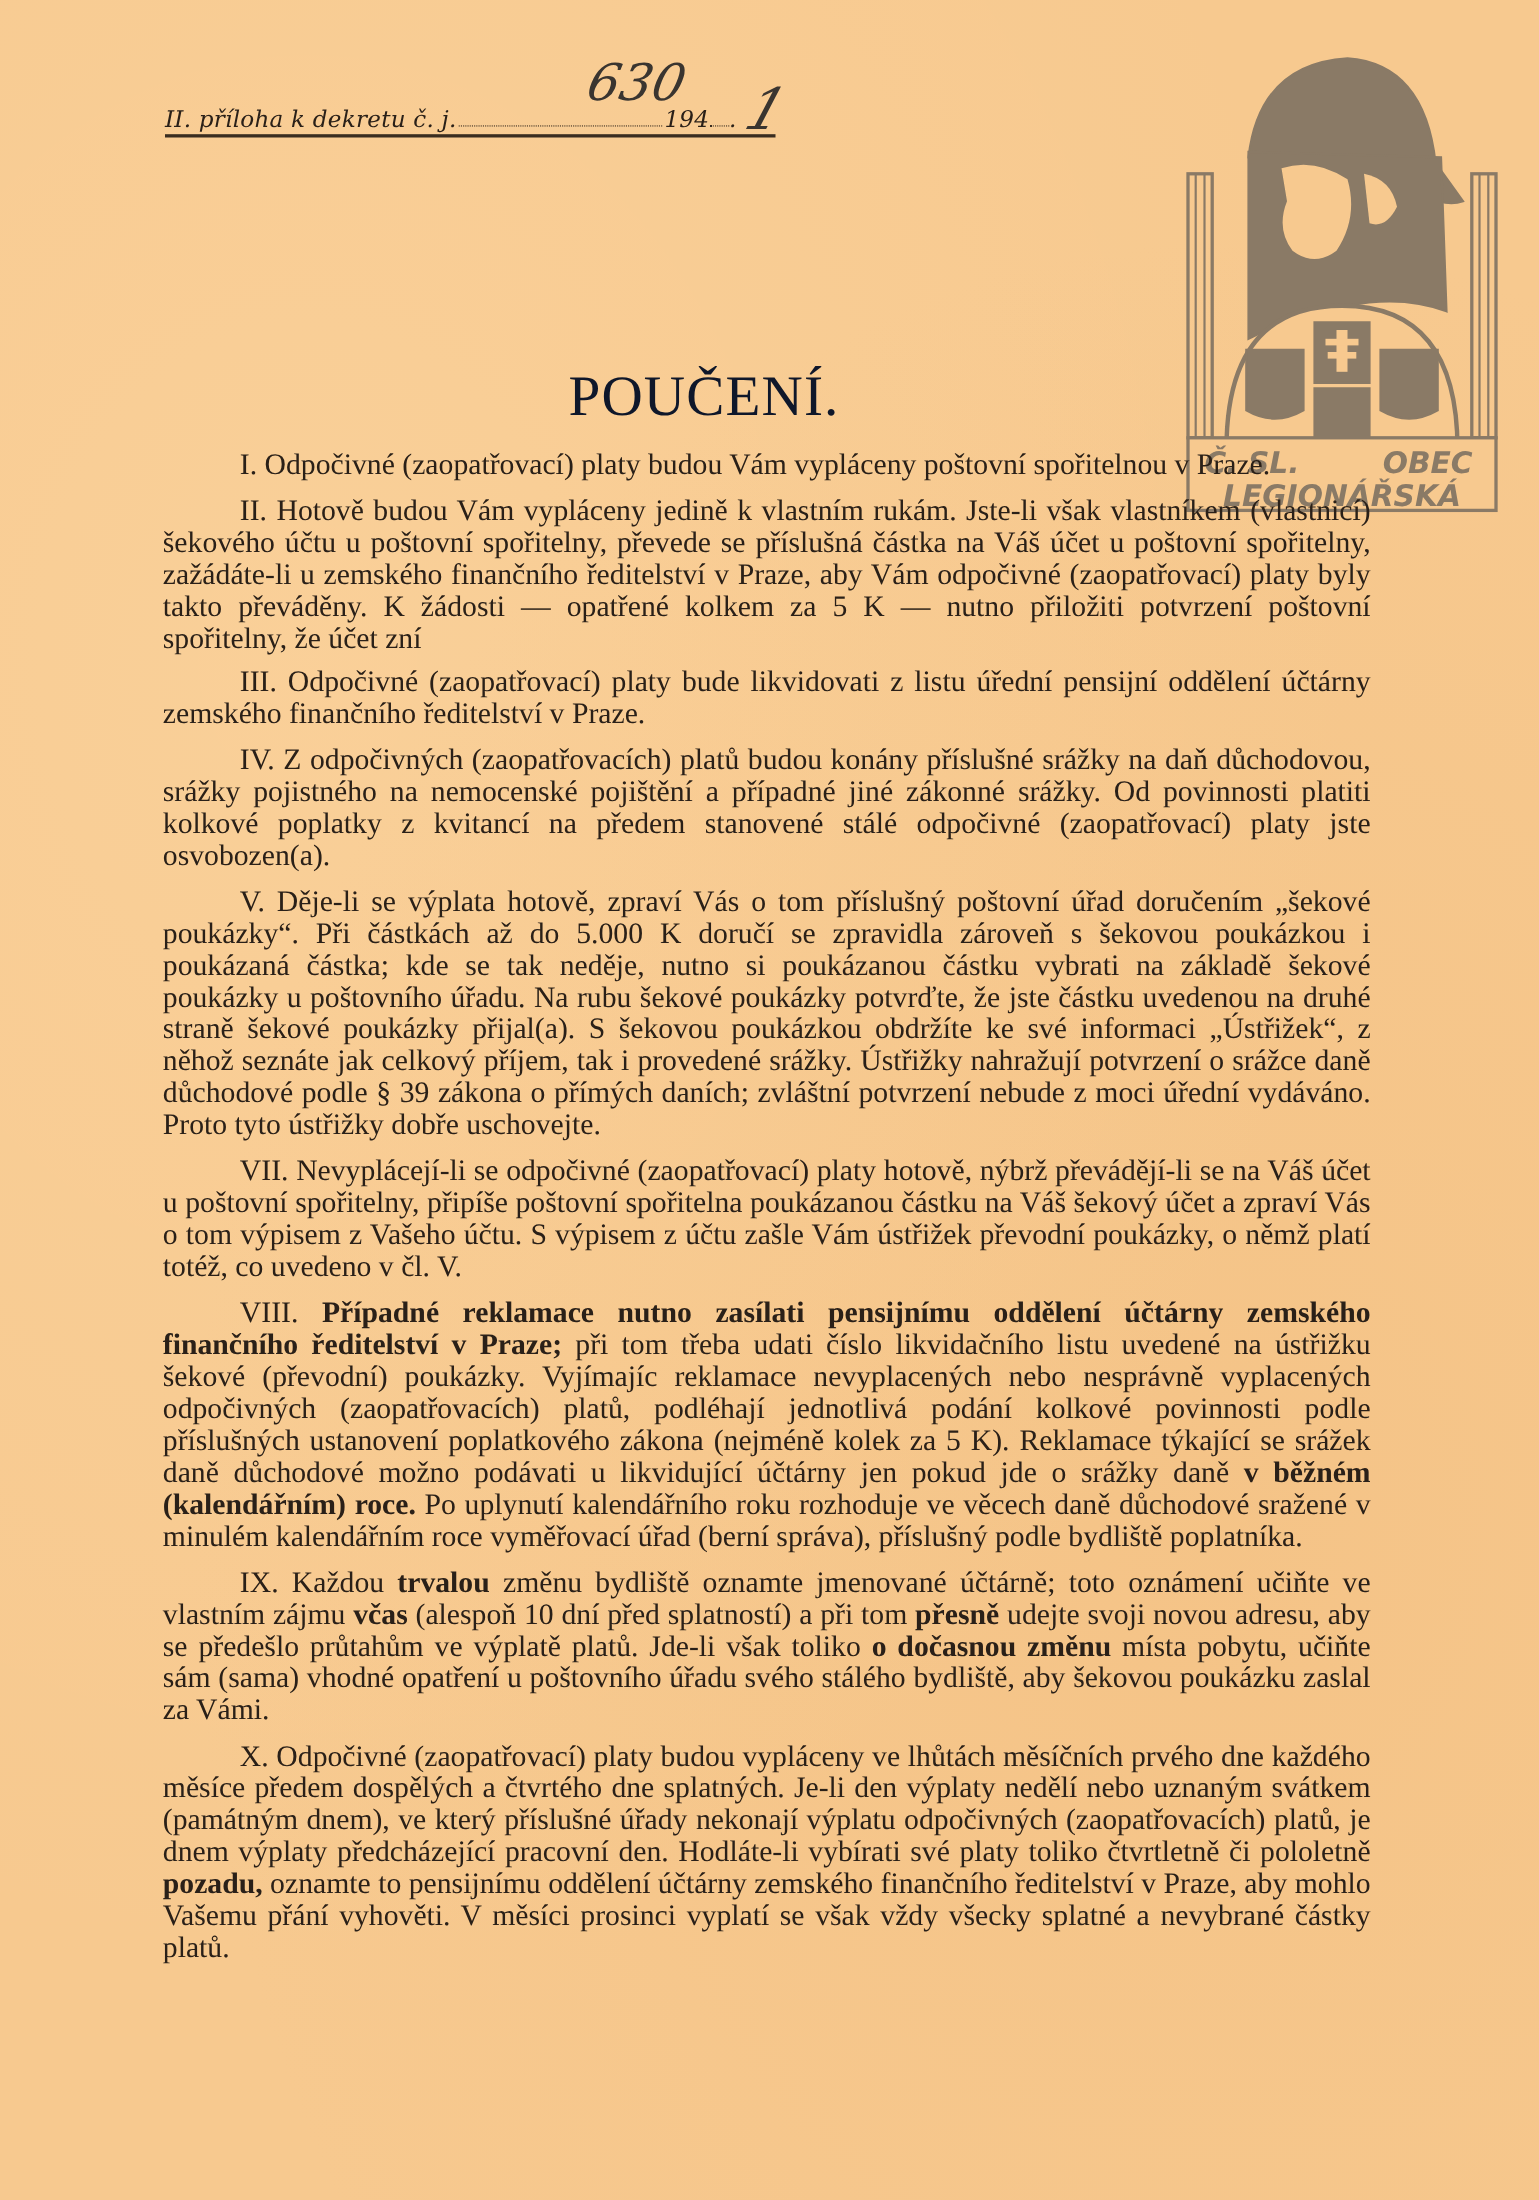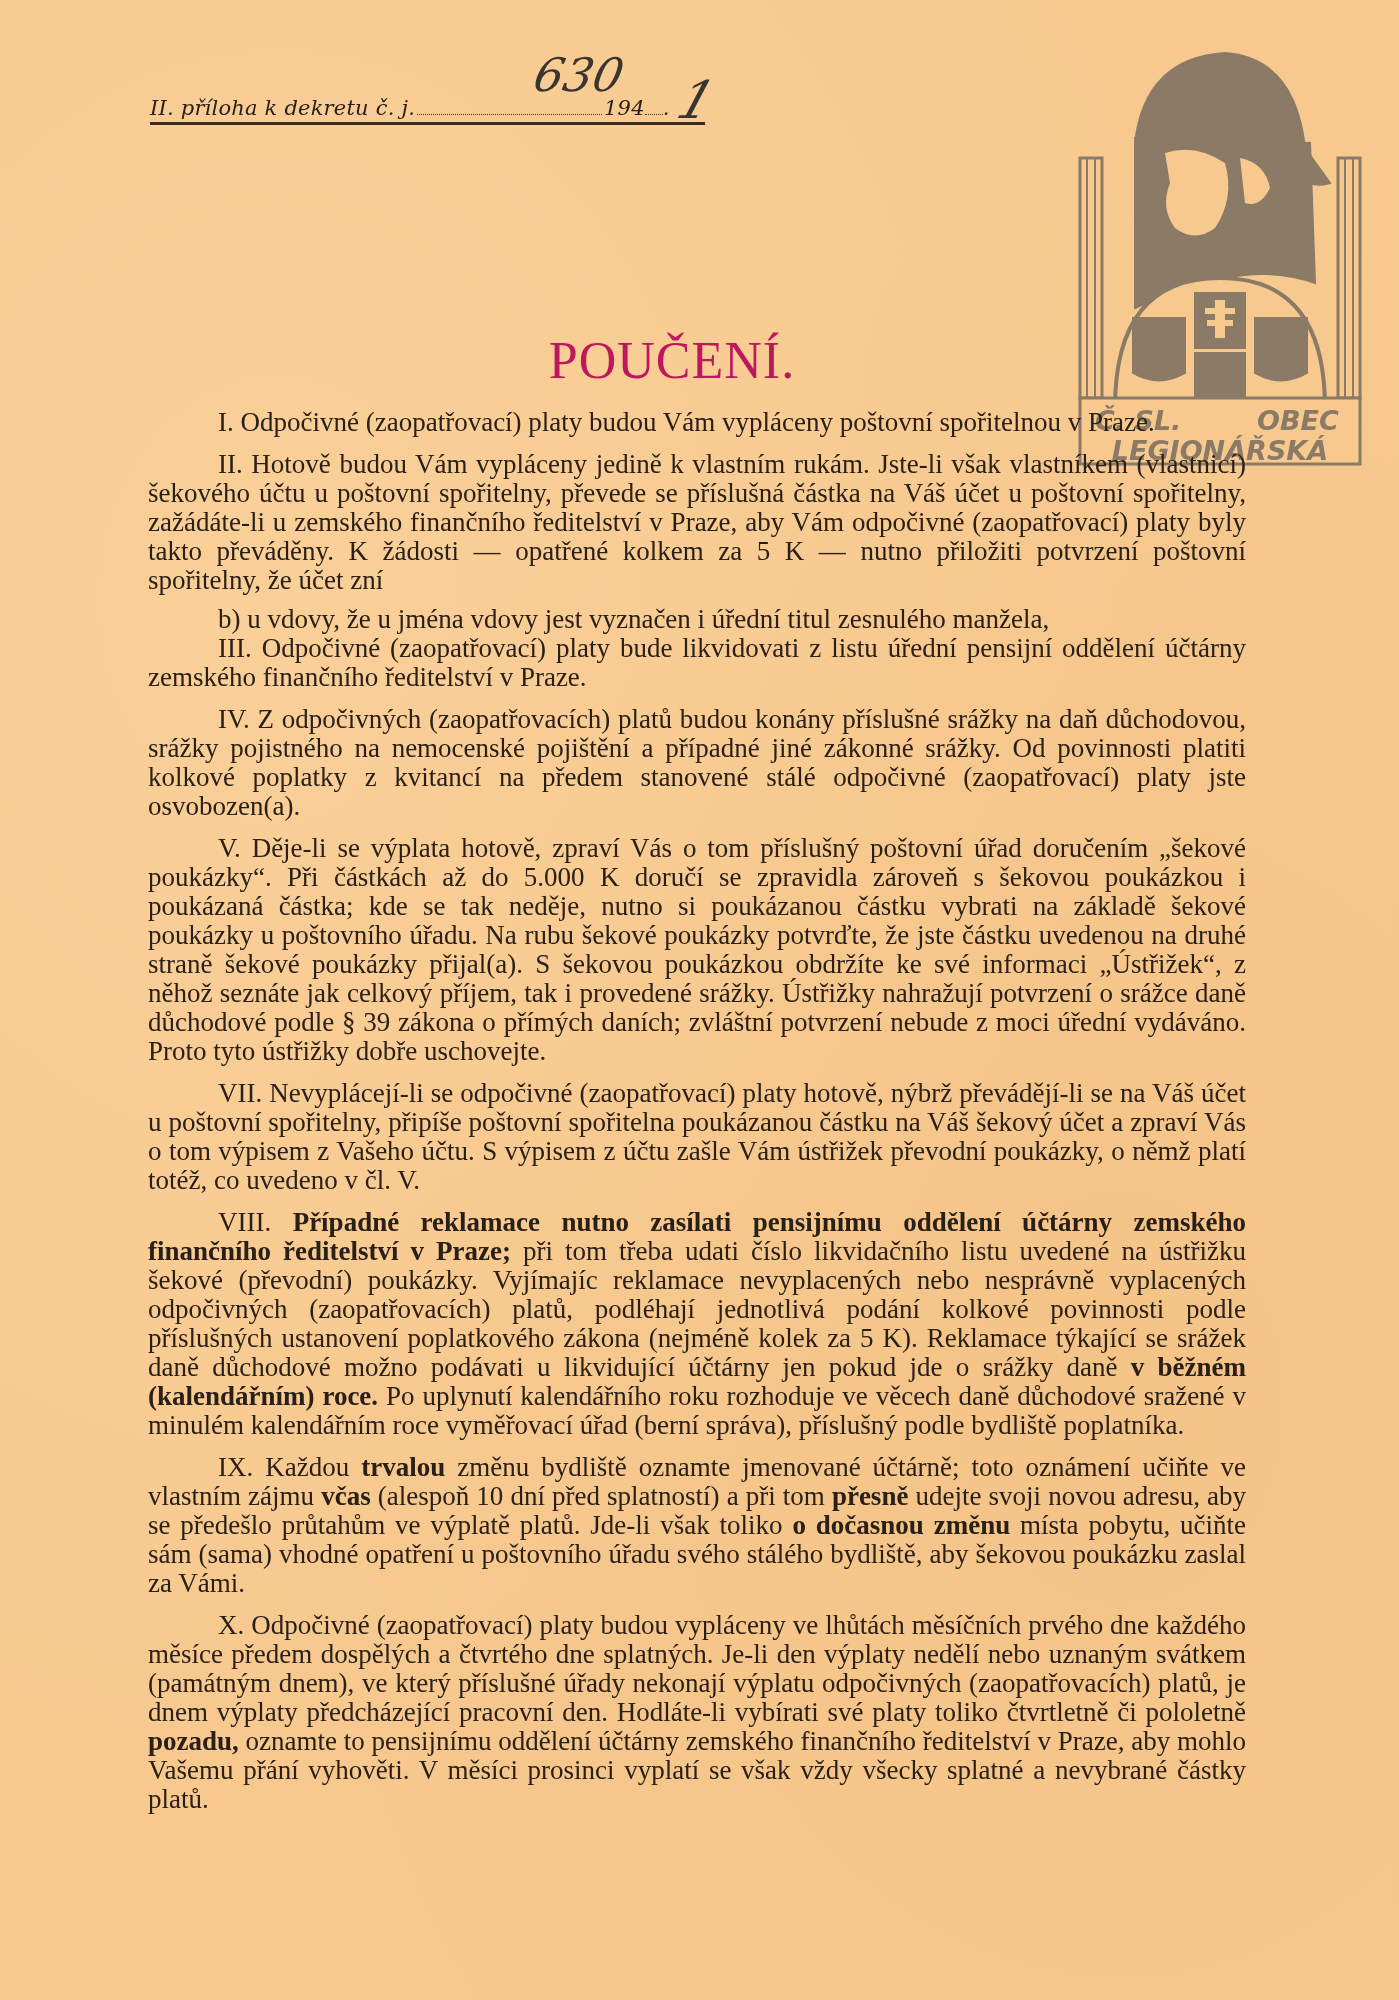--- a/index.html
+++ b/index.html
@@ -30,21 +30,21 @@
     font-size: 46px; color: #3a3530; transform: skewX(-12deg);
   }
   .hand-year {
     position: absolute; left: 680px; top: 70px;
     font-family: "DejaVu Serif", serif; font-style: italic;
     font-size: 52px; color: #3a3530; transform: skewX(-18deg);
   }
   .title {
     position: absolute; left: 0; top: 296px; width: 1280px; text-align: center;
     font-family: "Liberation Serif", serif; font-size: 52px; font-weight: normal;
-    letter-spacing: 1px; color: #be185d; margin-left: 32px;
+    letter-spacing: 1px; color: #0f172a;
   }
   .stamp {
     position: absolute; left: 1075px; top: 28px; width: 290px; height: 440px; font-style: italic;
   }
   .content {
     position: absolute; left: 148px; top: 408px; width: 1098px;
     font-family: "Liberation Serif", serif; font-size: 27px; line-height: 29px;
     text-align: justify; color: #2a2018;
   }
   .content p { margin: 0 0 13px 0; text-indent: 70px; }
@@ -98,21 +98,20 @@
       <text x="182" y="402" font-family="DejaVu Sans, sans-serif" font-weight="bold" font-size="27" fill="#8a7a66">OBEC</text>
       <text x="145" y="432" text-anchor="middle" font-family="DejaVu Sans, sans-serif" font-weight="bold" font-size="27" fill="#8a7a66">LEGIONÁŘSKÁ</text>
     </svg>
   </div>
 
   <h1 class="title">POUČENÍ.</h1>
 
   <div class="content">
     <p>I. Odpočivné (zaopatřovací) platy budou Vám vypláceny poštovní spořitelnou v Praze.</p>
     <p class="sub">II. Hotově budou Vám vypláceny jedině k vlastním rukám. Jste-li však vlastníkem (vlastnicí) šekového účtu u poštovní spořitelny, převede se příslušná částka na Váš účet u poštovní spořitelny, zažádáte-li u zemského finančního ředitelství v Praze, aby Vám odpočivné (zaopatřovací) platy byly takto převáděny. K žádosti — opatřené kolkem za 5 K — nutno přiložiti potvrzení poštovní spořitelny, že účet zní</p>
-    <p class="sub" style="margin-bottom:0">b) u vdovy, že u jména vdovy jest vyznačen i úřední titul zesnulého manžela,</p>
     <p>III. Odpočivné (zaopatřovací) platy bude likvidovati z listu úřední pensijní oddělení účtárny zemského finančního ředitelství v Praze.</p>
     <p>IV. Z odpočivných (zaopatřovacích) platů budou konány příslušné srážky na daň důchodovou, srážky pojistného na nemocenské pojištění a případné jiné zákonné srážky. Od povinnosti platiti kolkové poplatky z kvitancí na předem stanovené stálé odpočivné (zaopatřovací) platy jste osvobozen(a).</p>
     <p>V. Děje-li se výplata hotově, zpraví Vás o tom příslušný poštovní úřad doručením „šekové poukázky“. Při částkách až do 5.000 K doručí se zpravidla zároveň s šekovou poukázkou i poukázaná částka; kde se tak neděje, nutno si poukázanou částku vybrati na základě šekové poukázky u poštovního úřadu. Na rubu šekové poukázky potvrďte, že jste částku uvedenou na druhé straně šekové poukázky přijal(a). S šekovou poukázkou obdržíte ke své informaci „Ústřižek“, z něhož seznáte jak celkový příjem, tak i provedené srážky. Ústřižky nahražují potvrzení o srážce daně důchodové podle § 39 zákona o přímých daních; zvláštní potvrzení nebude z moci úřední vydáváno. Proto tyto ústřižky dobře uschovejte.</p>
     <p>VII. Nevyplácejí-li se odpočivné (zaopatřovací) platy hotově, nýbrž převádějí-li se na Váš účet u poštovní spořitelny, připíše poštovní spořitelna poukázanou částku na Váš šekový účet a zpraví Vás o tom výpisem z Vašeho účtu. S výpisem z účtu zašle Vám ústřižek převodní poukázky, o němž platí totéž, co uvedeno v čl. V.</p>
     <p><span>VIII. </span><b>Případné reklamace nutno zasílati pensijnímu oddělení účtárny zemského finančního ředitelství v Praze;</b><span> při tom třeba udati číslo likvidačního listu uvedené na ústřižku šekové (převodní) poukázky. Vyjímajíc reklamace nevyplacených nebo nesprávně vyplacených odpočivných (zaopatřovacích) platů, podléhají jednotlivá podání kolkové povinnosti podle příslušných ustanovení poplatkového zákona (nejméně kolek za 5 K). Reklamace týkající se srážek daně důchodové možno podávati u likvidující účtárny jen pokud jde o srážky daně </span><b>v běžném (kalendářním) roce.</b><span> Po uplynutí kalendářního roku rozhoduje ve věcech daně důchodové sražené v minulém kalendářním roce vyměřovací úřad (berní správa), příslušný podle bydliště poplatníka.</span></p>
     <p><span>IX. Každou </span><b>trvalou</b><span> změnu bydliště oznamte jmenované účtárně; toto oznámení učiňte ve vlastním zájmu </span><b>včas</b><span> (alespoň 10 dní před splatností) a při tom </span><b>přesně</b><span> udejte svoji novou adresu, aby se předešlo průtahům ve výplatě platů. Jde-li však toliko </span><b>o dočasnou změnu</b><span> místa pobytu, učiňte sám (sama) vhodné opatření u poštovního úřadu svého stálého bydliště, aby šekovou poukázku zaslal za Vámi.</span></p>
     <p><span>X. Odpočivné (zaopatřovací) platy budou vypláceny ve lhůtách měsíčních prvého dne každého měsíce předem dospělých a čtvrtého dne splatných. Je-li den výplaty nedělí nebo uznaným svátkem (památným dnem), ve který příslušné úřady nekonají výplatu odpočivných (zaopatřovacích) platů, je dnem výplaty předcházející pracovní den. Hodláte-li vybírati své platy toliko čtvrtletně či pololetně </span><b>pozadu,</b><span> oznamte to pensijnímu oddělení účtárny zemského finančního ředitelství v Praze, aby mohlo Vašemu přání vyhověti. V měsíci prosinci vyplatí se však vždy všecky splatné a nevybrané částky platů.</span></p>
   </div>
 </div>
 

